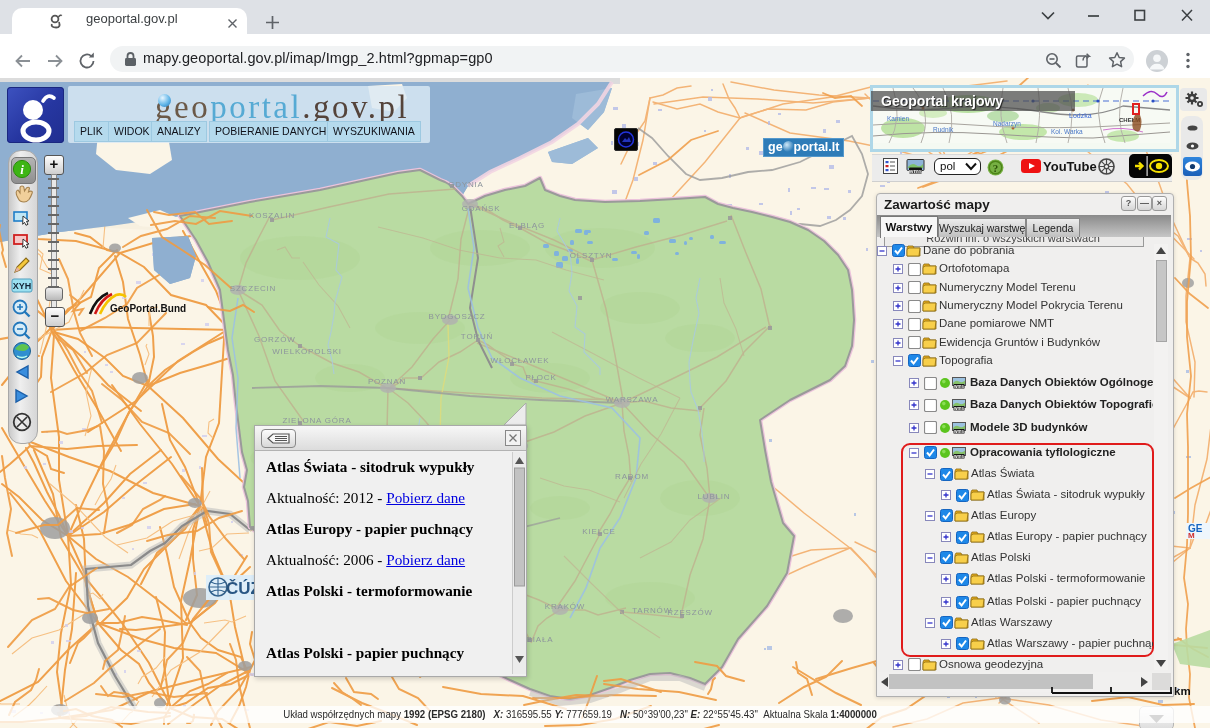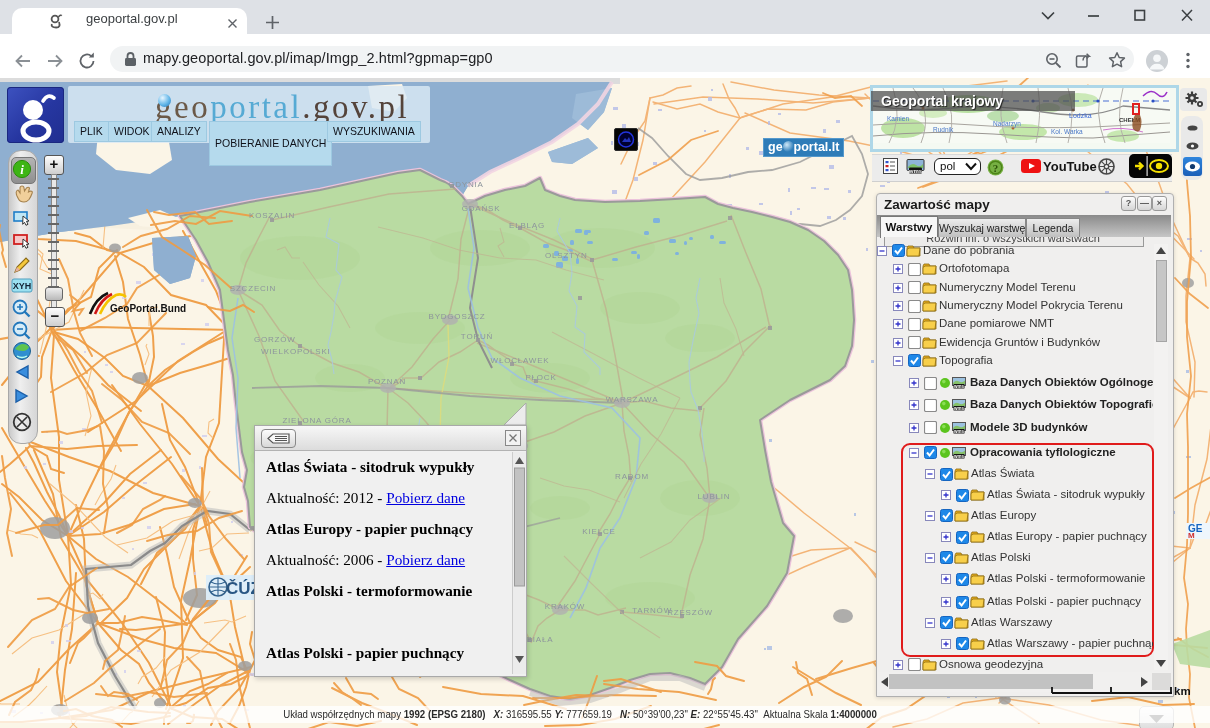--- a/index.html
+++ b/index.html
@@ -715,24 +715,24 @@
         <path d="M700,200 L696,220 L699,235 L693,263 L689,284 L690,304 L691,314 L698,332 L702,354 L704,375 L704,384"></path>
         <path d="M420,340 L418,352 L427,369 L427,392 L428,405 L431,425 L423,435 L419,443 L412,451 L418,464 L415,479"></path>
       </g>
 <path d="M530,615 560,625 590,622 620,612 650,600 680,600 705,610" fill="none" stroke="#b9b9b9" stroke-width="6" opacity="0.5"></path>
 <polygon points="1172,566 1210,552 1210,590 1180,586" fill="#b9dba2" opacity="0.9"></polygon>
 </svg>
 <div class="lbl" style="left:226px;top:133px;width:92px;text-align:center">KOSZALIN</div>
 <div class="lbl" style="left:420px;top:102px;width:92px;text-align:center">GDYNIA</div>
 <div class="lbl" style="left:435px;top:126px;width:92px;text-align:center">GDAŃSK</div>
 <div class="lbl" style="left:481px;top:143px;width:92px;text-align:center">ELBLĄG</div>
-<div class="lbl" style="left:545px;top:173px;width:92px;text-align:left">OLSZTYN</div>
+<div class="lbl" style="left:545px;top:173px;width:92px;text-align:center">OLSZTYN</div>
 <div class="lbl" style="left:207px;top:206px;width:92px;text-align:center">SZCZECIN</div>
 <div class="lbl" style="left:254px;top:257px;width:92px;text-align:left">GORZÓW</div>
-<div class="lbl" style="left:261px;top:269px;width:92px;text-align:left">WIELKOPOLSKI</div>
+<div class="lbl" style="left:261px;top:269px;width:92px;text-align:center">WIELKOPOLSKI</div>
 <div class="lbl" style="left:341px;top:299px;width:92px;text-align:center">POZNAŃ</div>
 <div class="lbl" style="left:411px;top:234px;width:92px;text-align:center">BYDGOSZCZ</div>
 <div class="lbl" style="left:431px;top:254px;width:92px;text-align:center">TORUŃ</div>
 <div class="lbl" style="left:474px;top:278px;width:92px;text-align:center">WŁOCŁAWEK</div>
 <div class="lbl" style="left:495px;top:295px;width:92px;text-align:center">PŁOCK</div>
 <div class="lbl" style="left:586px;top:317px;width:92px;text-align:center">WARSZAWA</div>
 <div class="lbl" style="left:392px;top:361px;width:92px;text-align:center">ŁÓDŹ</div>
 <div class="lbl" style="left:586px;top:394px;width:92px;text-align:center">RADOM</div>
 <div class="lbl" style="left:668px;top:414px;width:92px;text-align:center">LUBLIN</div>
 <div class="lbl" style="left:553px;top:449px;width:92px;text-align:center">KIELCE</div>
@@ -764,21 +764,21 @@
         <circle cx="26" cy="23" r="10" fill="#fff"></circle>
         <path d="M36,14 q5,-8 11,-3" fill="none" stroke="#fff" stroke-width="3.6" stroke-linecap="round"></path>
         <ellipse cx="29" cy="44" rx="13" ry="9" fill="none" stroke="#fff" stroke-width="5"></ellipse>
       </svg></div>
 <div class="ab" style="left:68px;top:8px;width:362px;height:57px;background:rgba(217,233,244,0.82);border-radius:2px"></div>
 <div class="ab" style="left:155px;top:11px;font-family:'Liberation Serif',serif;font-size:33px;white-space:nowrap;letter-spacing:2.5px"><span style="color:#6b5948">geo</span><span style="color:#56aad4">portal</span><span style="color:#54433a">.gov.pl</span></div>
 <div class="ab" style="left:158px;top:16px;width:13px;height:13px;border-radius:50%;background:radial-gradient(circle at 35% 30%,#e8f6ff,#62b6e8 55%,#1b70b8)"></div>
 <div class="ab" style="left:74px;top:43px;height:19px;background:#b5daed;border:1px solid #9dc9e1;line-height:19px;padding:0 5px;font-size:10.5px;color:#10121a;white-space:nowrap">PLIK</div>
 <div class="ab" style="left:108px;top:43px;height:19px;background:#b5daed;border:1px solid #9dc9e1;line-height:19px;padding:0 5px;font-size:10.5px;color:#10121a;white-space:nowrap">WIDOK</div>
 <div class="ab" style="left:151px;top:43px;height:19px;background:#b5daed;border:1px solid #9dc9e1;line-height:19px;padding:0 5px;font-size:10.5px;color:#10121a;white-space:nowrap">ANALIZY</div>
-<div class="ab" style="left:209px;top:43px;height:19px;background:#b5daed;border:1px solid #9dc9e1;line-height:19px;padding:12px 5px;font-size:10.5px;color:#10121a;white-space:nowrap">POBIERANIE DANYCH</div>
+<div class="ab" style="left:209px;top:43px;height:19px;background:#b5daed;border:1px solid #9dc9e1;line-height:19px;padding:0 5px;font-size:10.5px;color:#10121a;white-space:nowrap">POBIERANIE DANYCH</div>
 <div class="ab" style="left:327px;top:43px;height:19px;background:#b5daed;border:1px solid #9dc9e1;line-height:19px;padding:0 5px;font-size:10.5px;color:#10121a;white-space:nowrap">WYSZUKIWANIA</div>
 <div class="ab" style="left:8px;top:72px;width:28px;height:292px;background:linear-gradient(90deg,#c9c9c9,#efefef 40%,#d6d6d6);border:1px solid #a8a8a8;border-radius:13px"></div>
 <div class="ab" style="left:11px;top:79px;width:23px;height:25px;background:linear-gradient(#b4b4b4,#8f8f8f);border:1px solid #777;border-radius:5px"></div>
 <svg class="ab" style="left:11px;top:80px" width="22" height="22" viewBox="0 0 22 22">
       <circle cx="11" cy="11" r="8.6" fill="#3db514" stroke="#2a8d0a"></circle>
       <text x="11" y="15.5" text-anchor="middle" font-family="Liberation Serif" font-weight="bold" font-size="13" fill="#fff" font-style="italic">i</text>
     </svg>
 <svg class="ab" style="left:11px;top:105px" width="22" height="22" viewBox="0 0 22 22">
       <path d="M6,13 q-2,-5 1,-6 l2,3 V5 q0,-2 2,-2 2,0 2,2 l.5,3 2,-3 q2,-1.5 3,0 l-1,4 2,-1 q2.5,0 1.5,2.5 -1,3 -3,6 -2,2.5 -5,2.5 -4,0 -5.5,-3 z" fill="#f0cf9a" stroke="#a5824e" stroke-width="1.1"></path>
     </svg>

